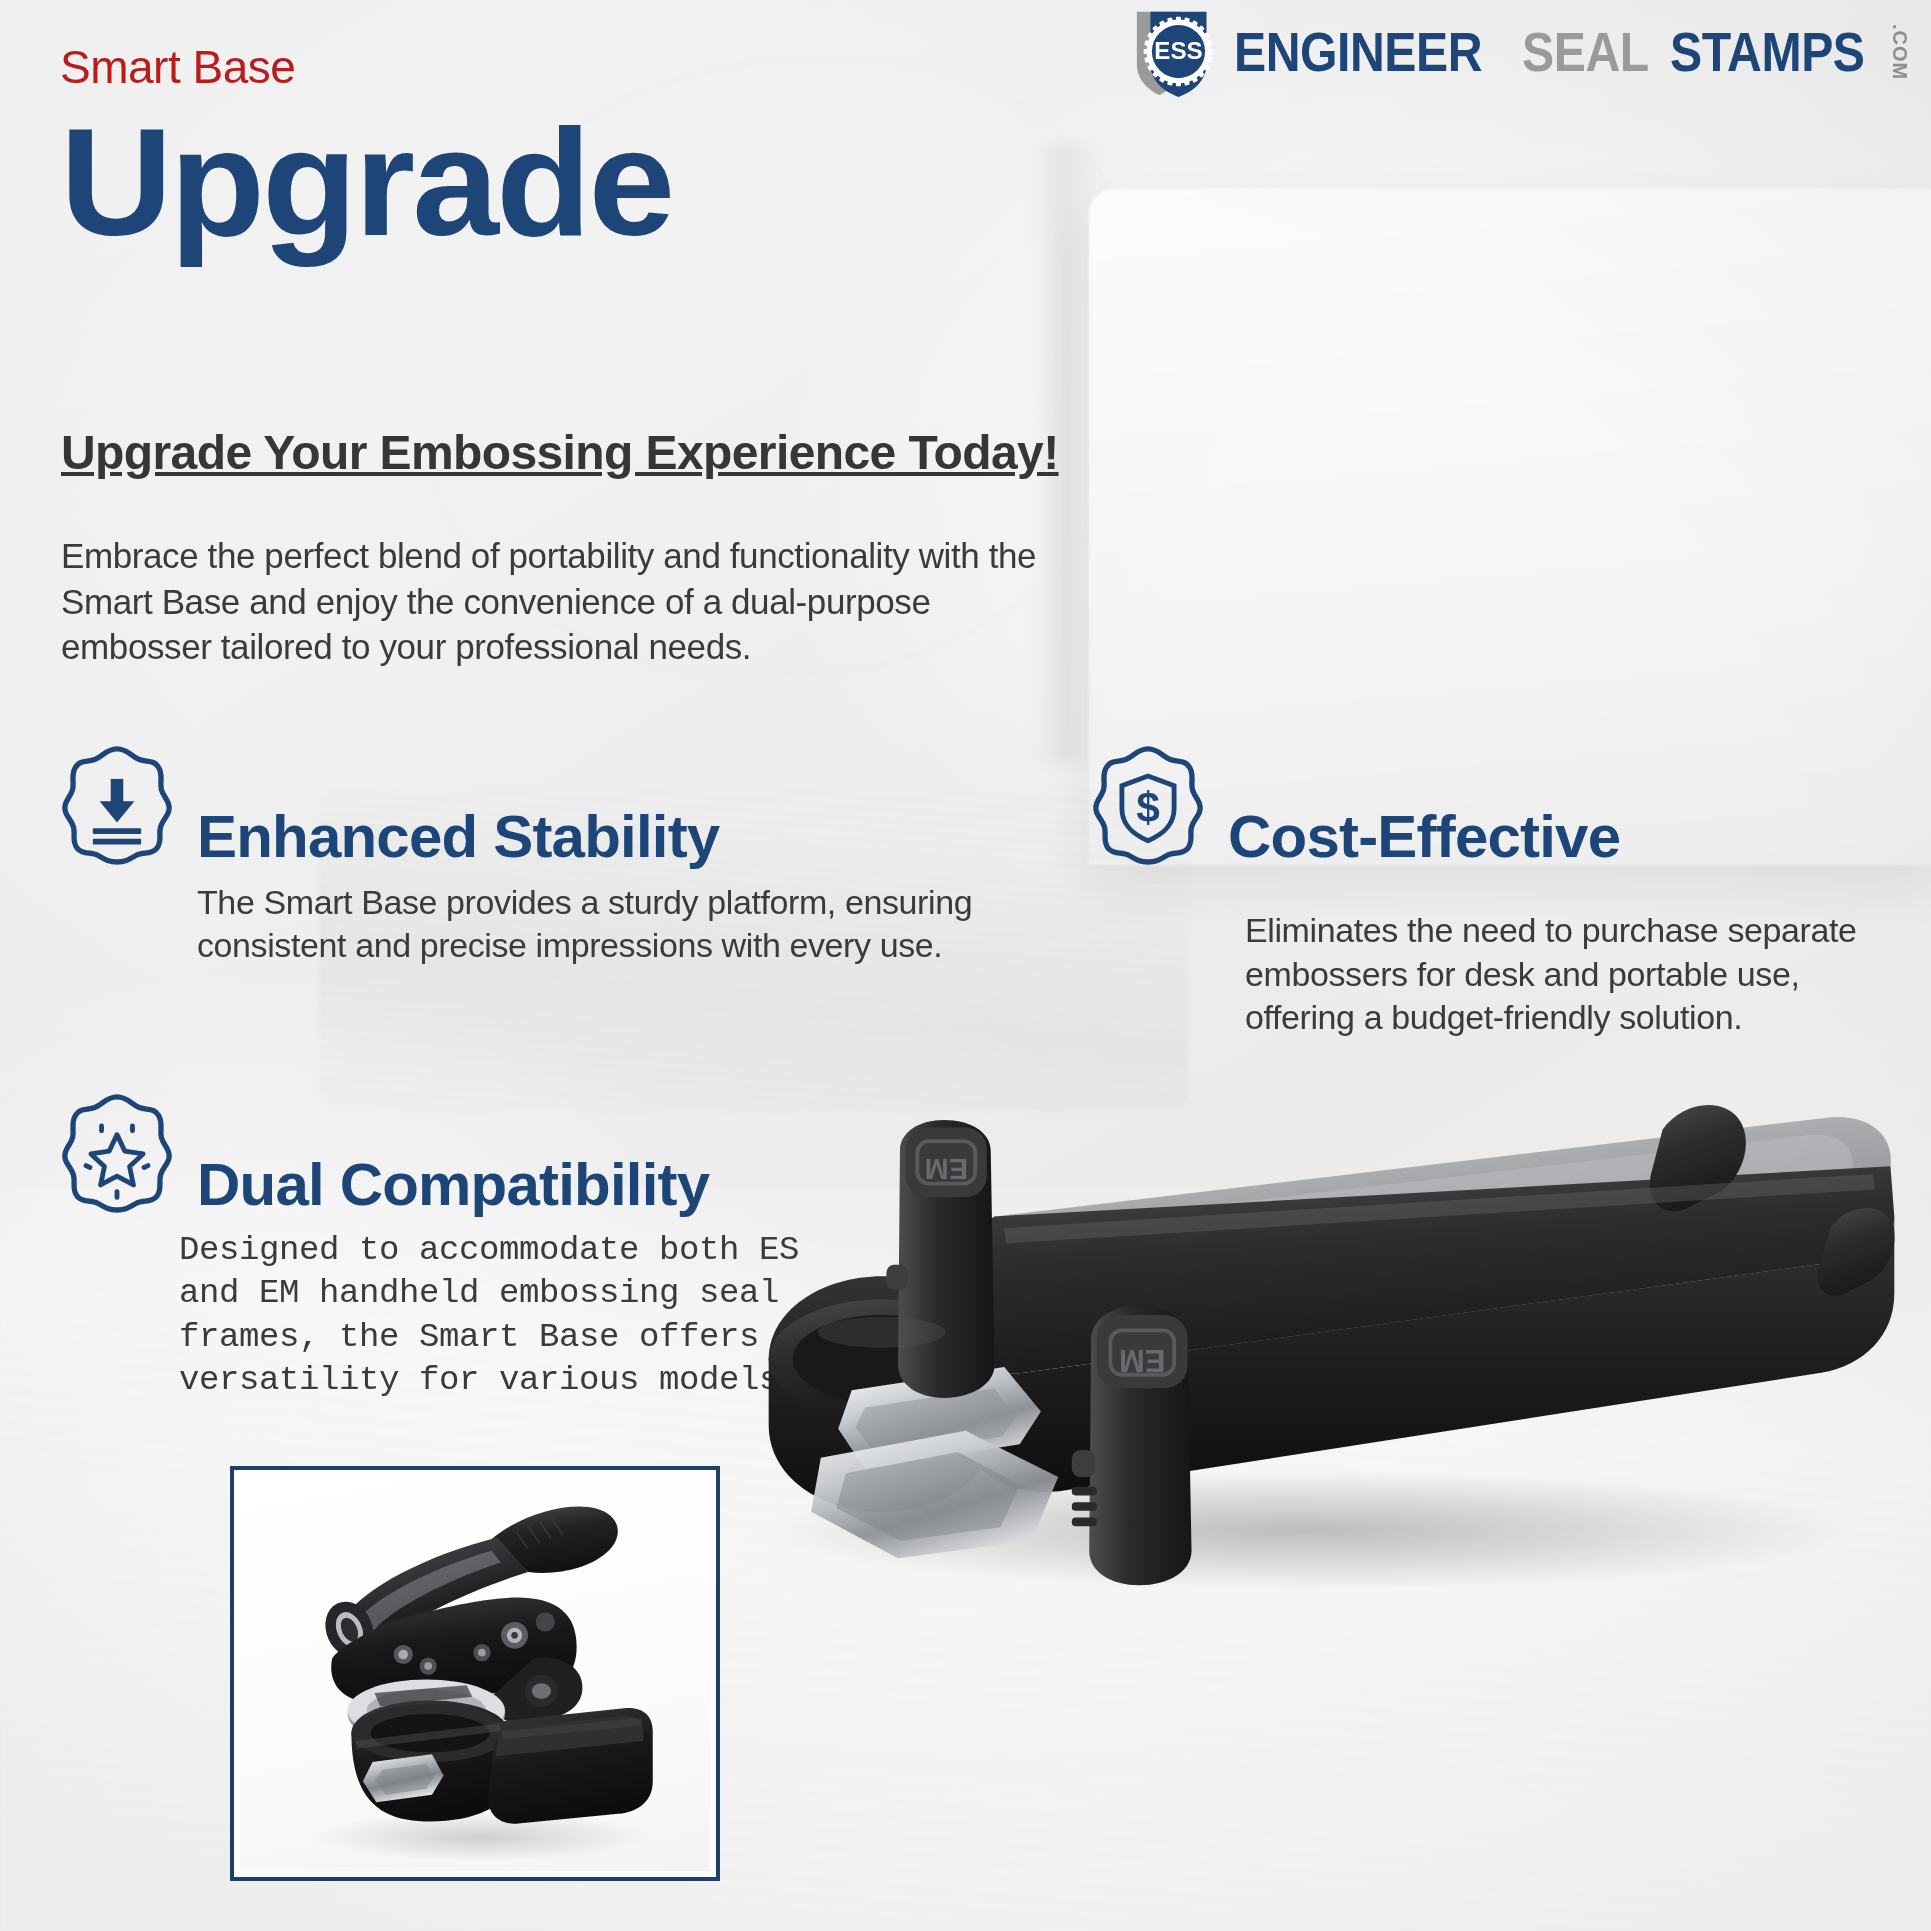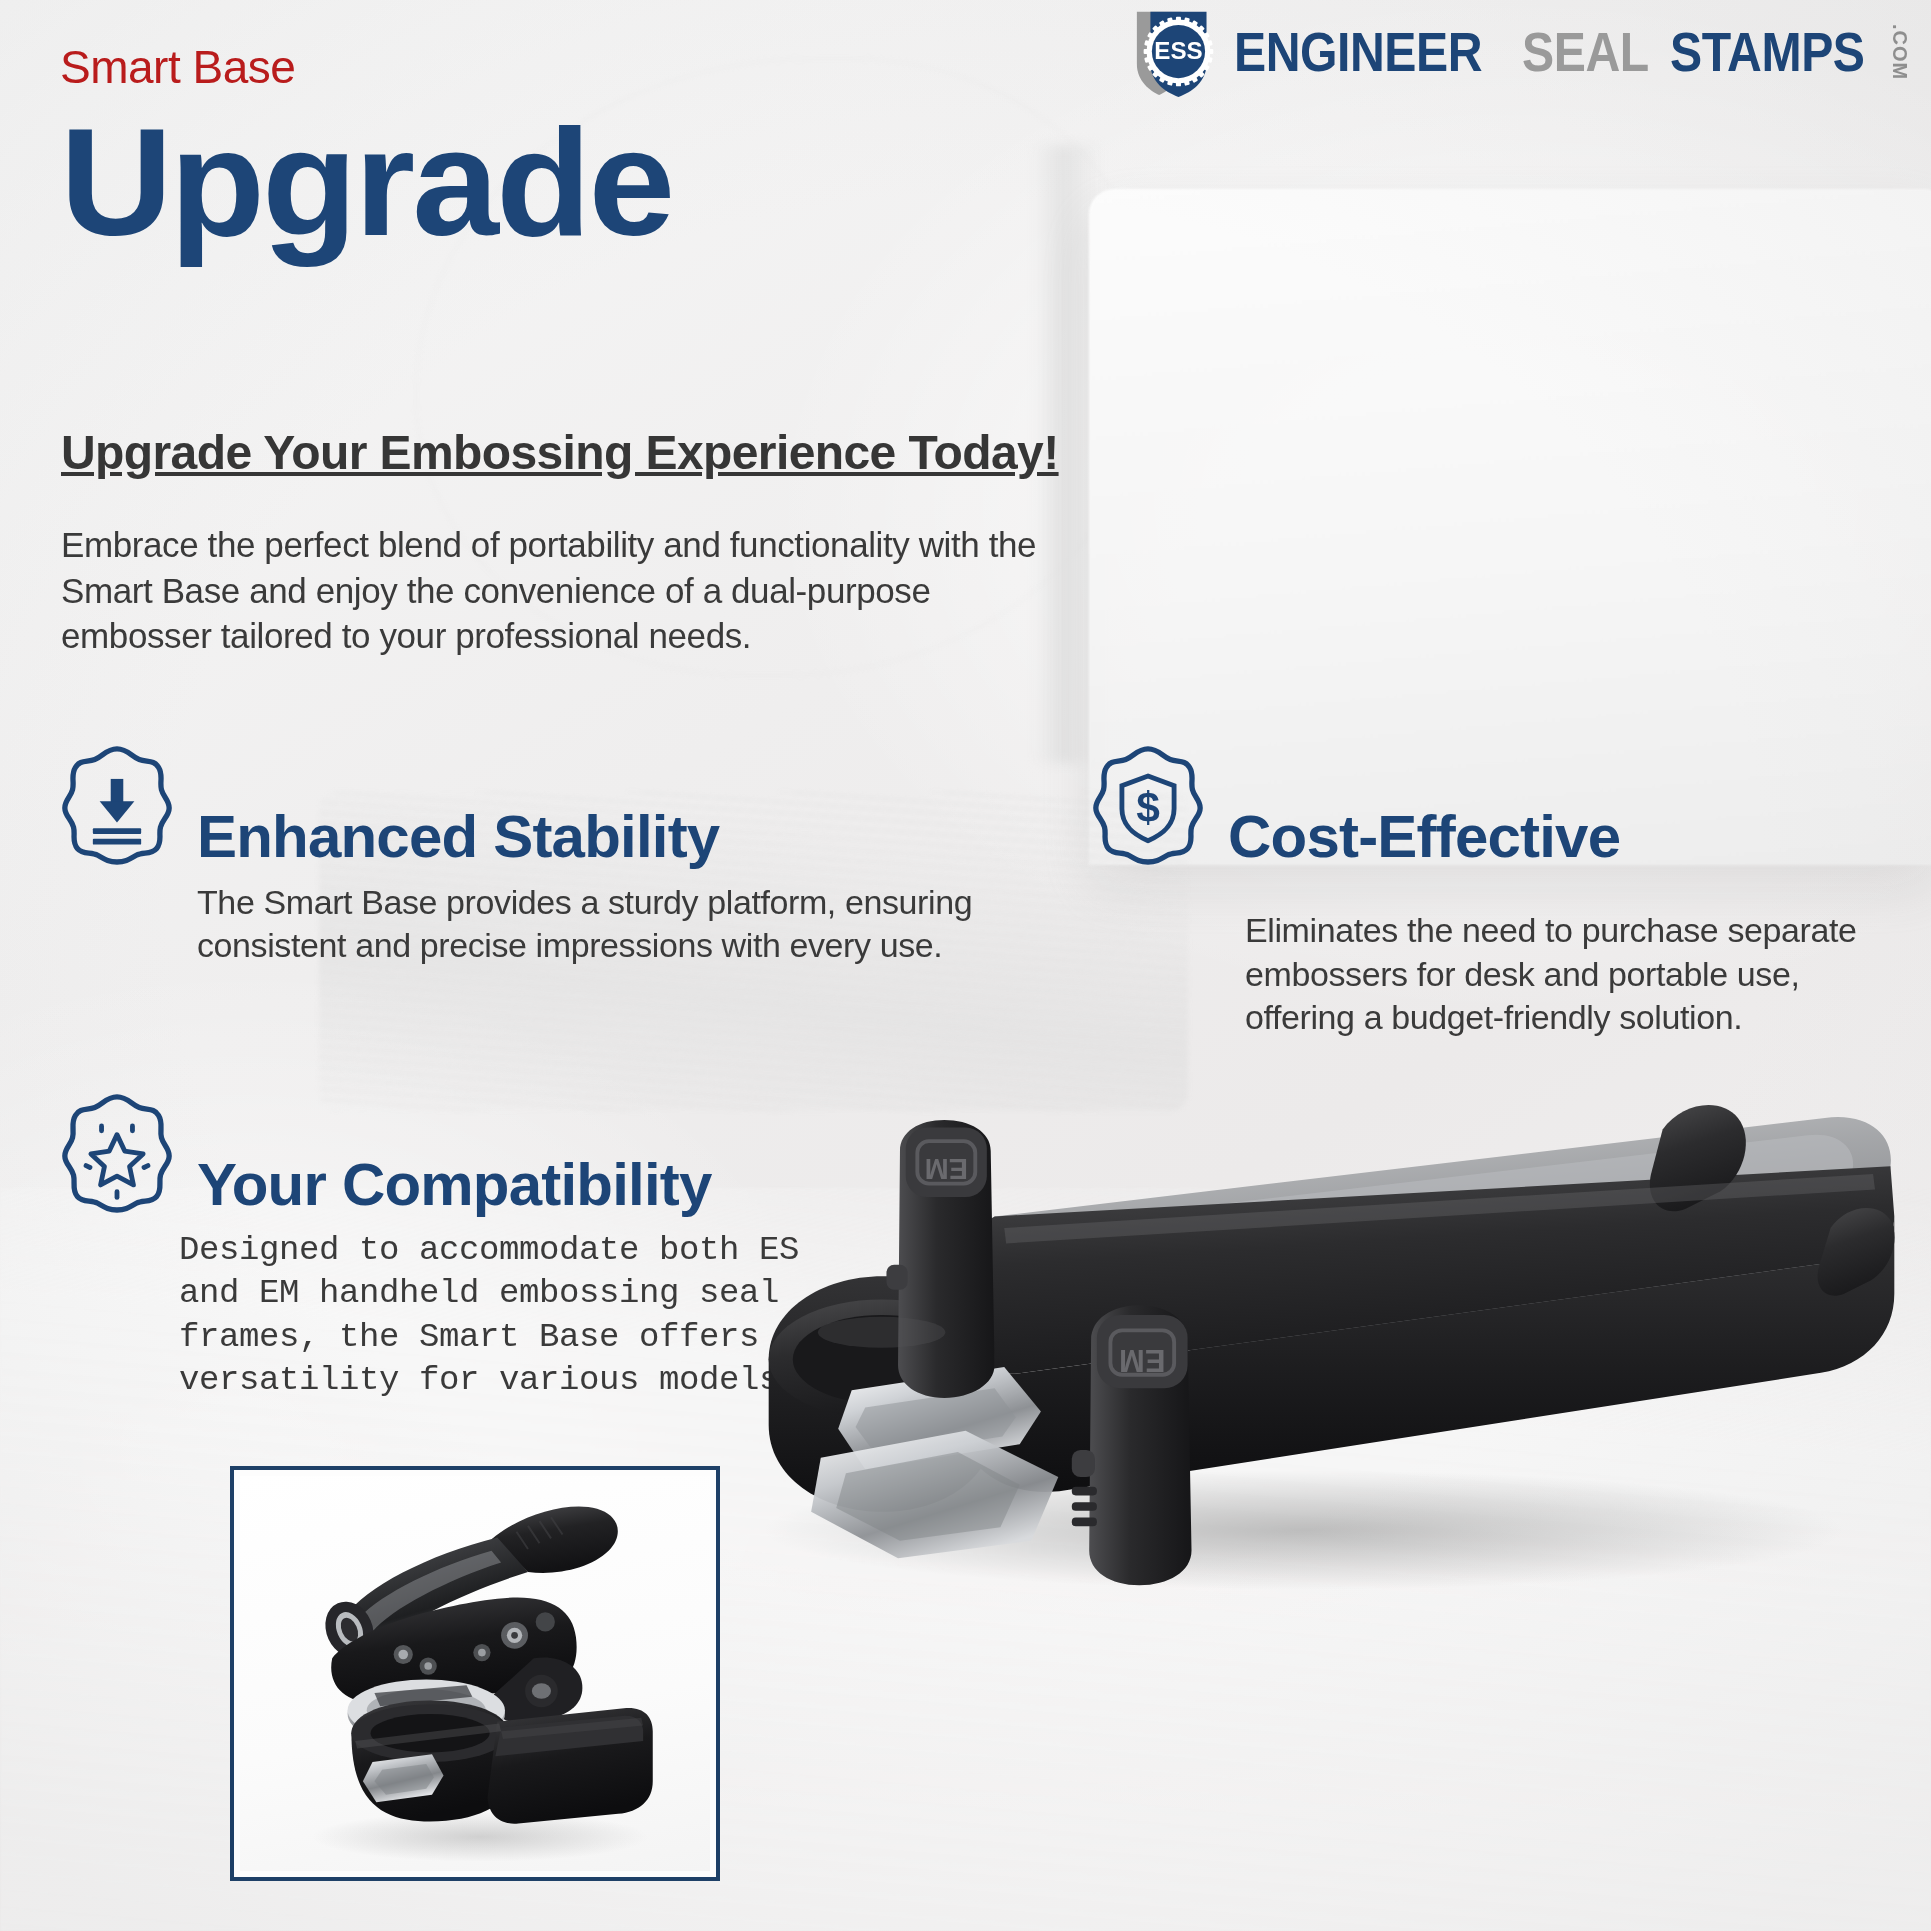--- a/index.html
+++ b/index.html
@@ -141,21 +141,21 @@
     font-family: "Liberation Sans Narrow", "Liberation Sans", sans-serif;
     font-size: 48px;
     font-weight: bold;
     color: #363636;
     letter-spacing: -0.6px;
     white-space: nowrap;
     text-decoration: underline;
   }
   #intro {
     position: absolute;
-    left: 61px; top: 522px;
+    left: 61px; top: 533px;
     width: 1023px;
     font-size: 35px;
     line-height: 1.30;
     color: #3a3a3a;
     letter-spacing: -0.4px;
   }
 
   
   .feature { position: absolute; }
   #feature-stability   { left: 60px;  top: 743px;  width: 975px; }
@@ -348,21 +348,21 @@
                C5 59 11 56 13 48 C15 40 11 33 16 25 C21 17 28 20 36 17 C44 14 48 6 59 6 Z" fill="none" stroke="#1d4577" stroke-width="5.5" stroke-linejoin="round"></path>
       <path d="M59 45 L67 62 L86 65 L72 78 L76 97 L59 88 L42 97 L46 78 L32 65 L51 62 Z" fill="none" stroke="#1d4577" stroke-width="5" stroke-linejoin="round"></path>
       <g stroke="#1d4577" stroke-width="5" stroke-linecap="round">
         <line x1="43" y1="36" x2="43" y2="41"></line>
         <line x1="75" y1="36" x2="75" y2="41"></line>
         <line x1="27" y1="77" x2="31" y2="79"></line>
         <line x1="91" y1="77" x2="87" y2="79"></line>
         <line x1="59" y1="104" x2="59" y2="110"></line>
       </g>
     </svg>
-    <div class="feature-title">Your Compatibility</div>
+    <div class="feature-title">Dual Compatibility</div>
   </div>
   <p class="feature-body">Designed to accommodate both ES and EM handheld embossing seal frames, the Smart Base offers versatility for various models.</p>
 </div>
 
 <div id="product-photo">
   <svg id="product-svg" viewBox="0 0 1300 640">
     <defs>
       <linearGradient id="pBodyTop" x1="0" y1="0" x2="0.3" y2="1">
         <stop offset="0%" stop-color="#4a4a4c"></stop>
         <stop offset="45%" stop-color="#2c2c2e"></stop>

